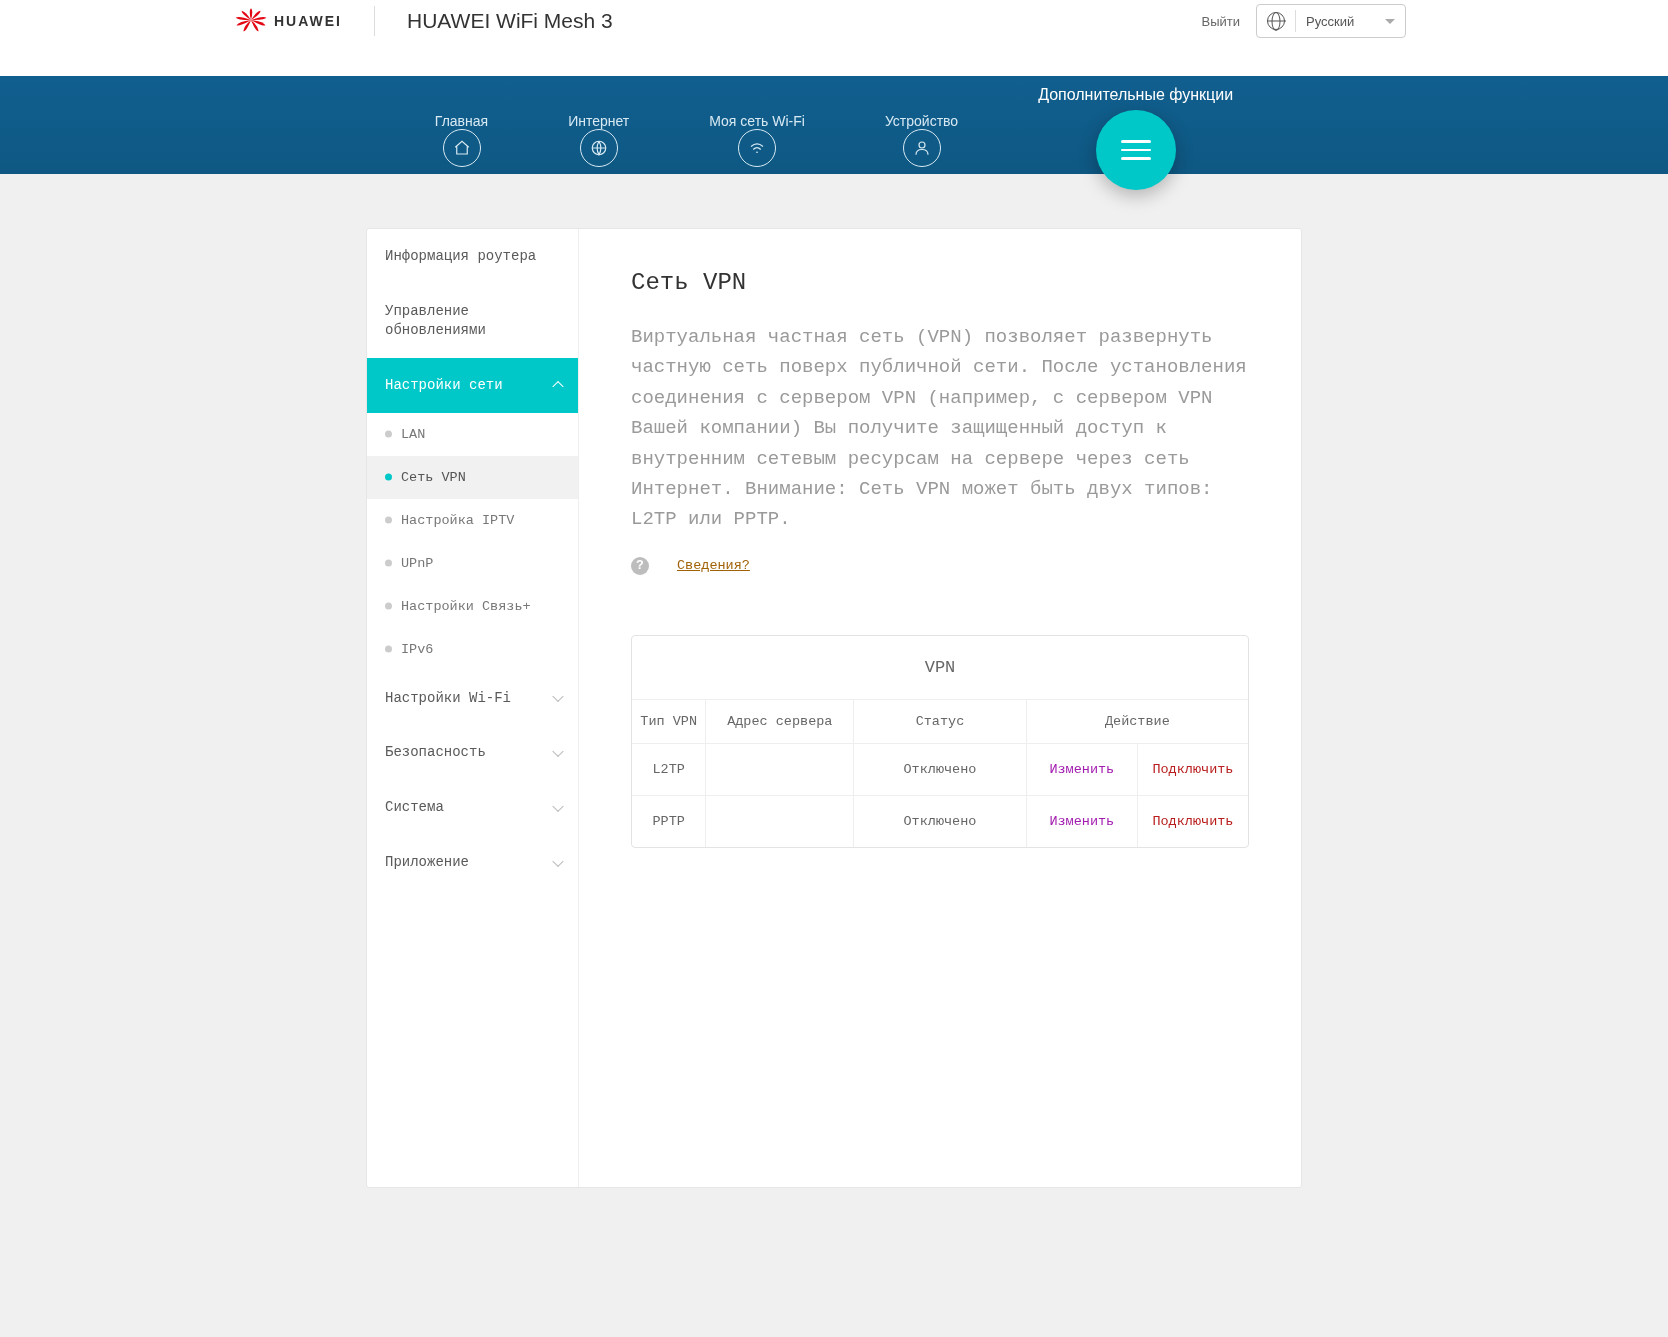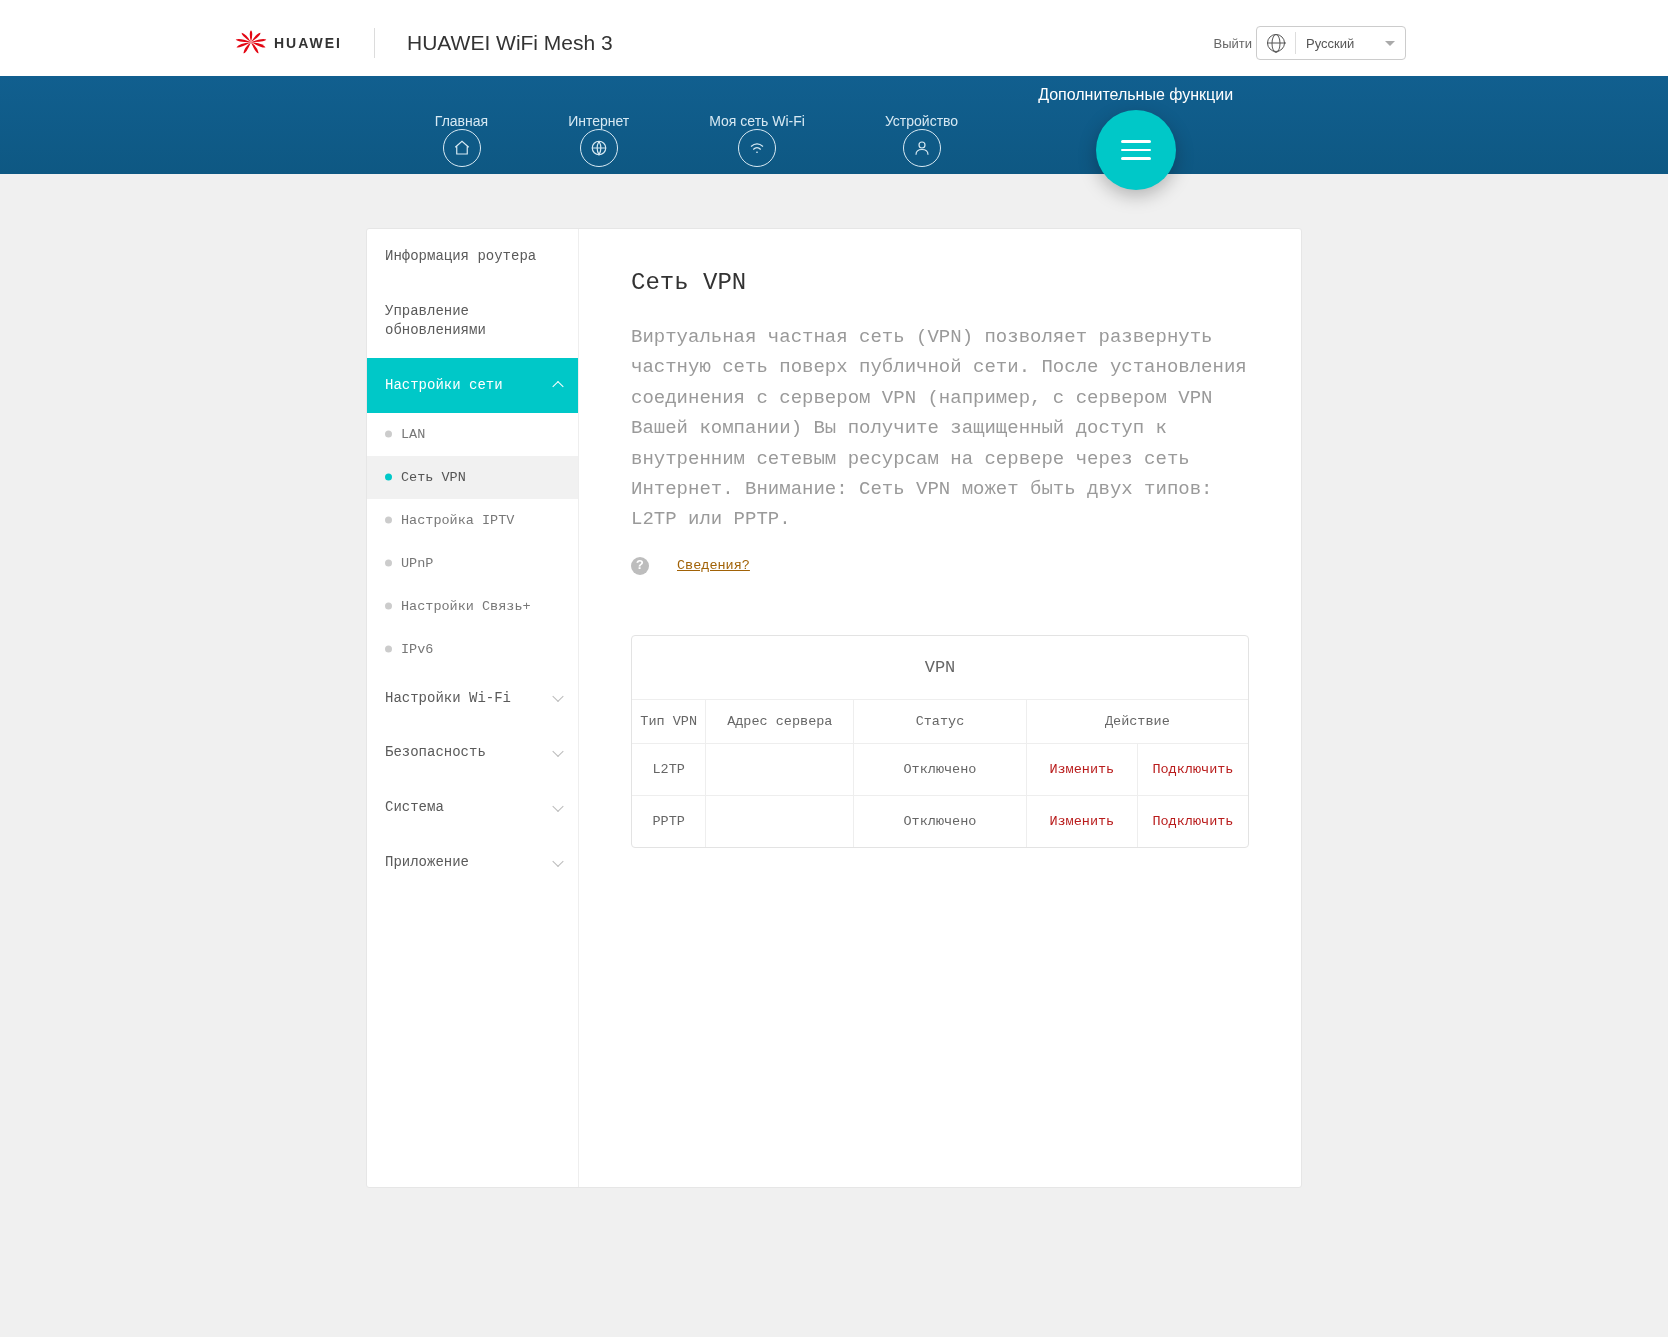--- a/index.html
+++ b/index.html
@@ -1,26 +1,26 @@
 <!DOCTYPE html>
 <html><head>
 <meta charset="utf-8">
 <style>
   * { box-sizing: border-box; margin: 0; padding: 0; }
   body { font-family: -apple-system, "Segoe UI", Arial, sans-serif; background: #f0f0f0; color: #333; font-size: 14px; }
 
   
-  .top-header { background: #fff; height: 76px; display: flex; align-items: flex-end; padding: 16px; }
+  .top-header { background: #fff; height: 76px; display: flex; align-items: flex-start; padding: 4px; }
   .top-header-inner { width: 1224px; margin: 0 auto; display: flex; align-items: center; padding: 0 40px 0 12px; }
   .logo-group { display: flex; align-items: center; gap: 10px; }
   .huawei-logo { display: flex; align-items: center; gap: 6px; font-weight: 600; letter-spacing: 2px; color: #333; }
   .huawei-petals { width: 34px; height: 26px; }
   .divider { width: 1px; height: 30px; background: #dcdcdc; margin: 0 22px; }
   .product-name { font-size: 21px; color: #333; font-weight: 400; }
-  .header-right { margin-left: auto; display: flex; align-items: center; gap: 4px; }
+  .header-right { margin-left: auto; display: flex; align-items: center; gap: 16px; }
   .logout { color: #666; font-size: 13px; cursor: pointer; }
   .lang-select { display: flex; align-items: center; border: 1px solid #ccc; border-radius: 4px; height: 34px; padding: 0 10px; gap: 10px; cursor: pointer; min-width: 150px; position: relative; }
   .lang-select .globe { width: 18px; height: 18px; border: 1.5px solid #555; border-radius: 50%; position: relative; }
   .lang-select .globe::before { content: ""; position: absolute; left: 50%; top: -1.5px; bottom: -1.5px; width: 7px; border: 1.5px solid #555; border-radius: 50%; transform: translateX(-50%); }
   .lang-select .globe::after { content: ""; position: absolute; left: -1.5px; right: -1.5px; top: 50%; border-top: 1.5px solid #555; transform: translateY(-50%); }
   .lang-select .sep { width: 1px; height: 22px; background: #ddd; }
   .lang-select .label { color: #555; font-size: 13px; flex: 1; text-align: left; }
   .lang-select .chev { width: 0; height: 0; border-left: 5px solid transparent; border-right: 5px solid transparent; border-top: 5px solid #aaa; }
 
   
@@ -60,21 +60,21 @@
   
   .vpn-table-wrap { margin-top: 60px; border: 1px solid #e3e3e3; border-radius: 4px; overflow: hidden; }
   .vpn-table-title { text-align: center; padding: 22px 0; color: #666; font-size: 17px; }
   table.vpn { width: 100%; border-collapse: collapse; }
   table.vpn th { font-weight: 400; color: #666; font-size: 13.5px; padding: 14px 8px; border: 1px solid #eee; border-left: none; border-right: 1px solid #eee; background: #fff; }
   table.vpn th:first-child { border-left: none; }
   table.vpn th:last-child { border-right: none; }
   table.vpn td { text-align: center; padding: 18px 8px; border-top: 1px solid #eee; border-right: 1px solid #eee; font-size: 13.5px; color: #666; }
   table.vpn td:last-child { border-right: none; }
   .status-off { color: #b5b5b5; }
-  .link-edit { color: #b91c1c; cursor: pointer; }
+  .link-edit { color: #a21caf; cursor: pointer; }
   .link-connect { color: #b91c1c; cursor: pointer; }
   .actions-cell { padding: 0 !important; }
   .actions-inner { display: flex; }
   .actions-inner > div { flex: 1; padding: 18px 8px; }
   .actions-inner > div:first-child { border-right: 1px solid #eee; }
 </style>
 </head>
 <body>
 
 <div class="top-header">

